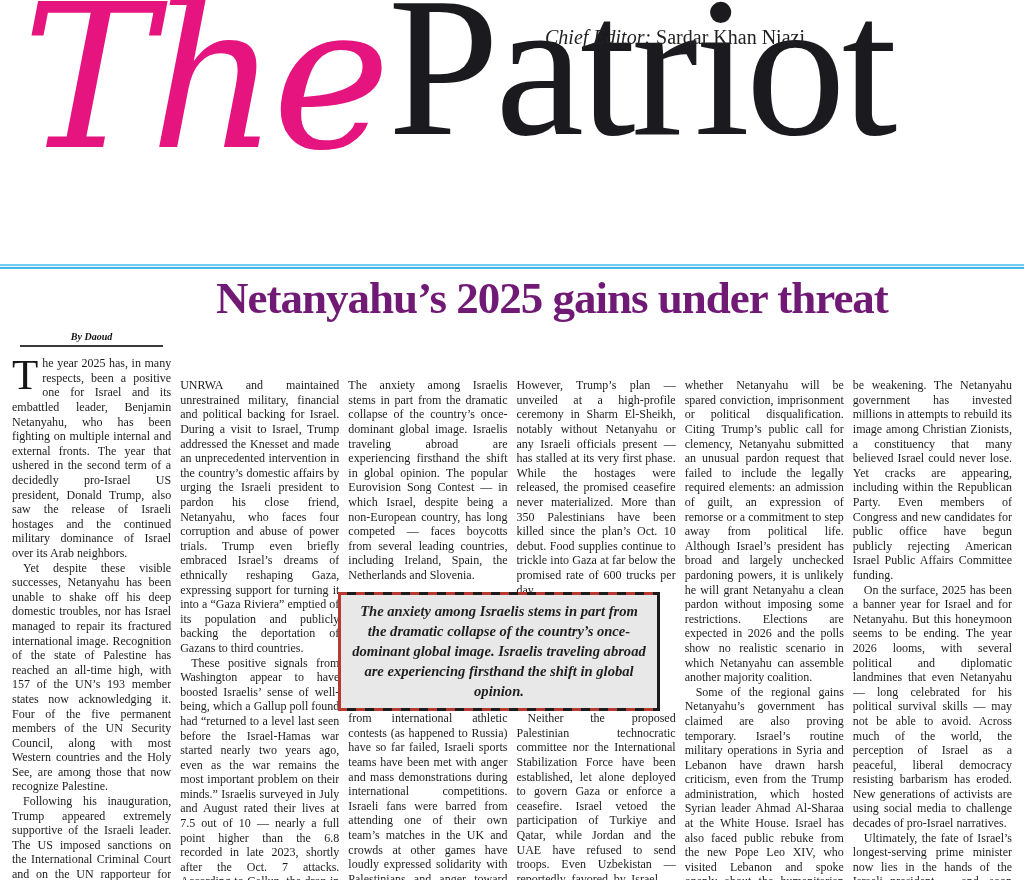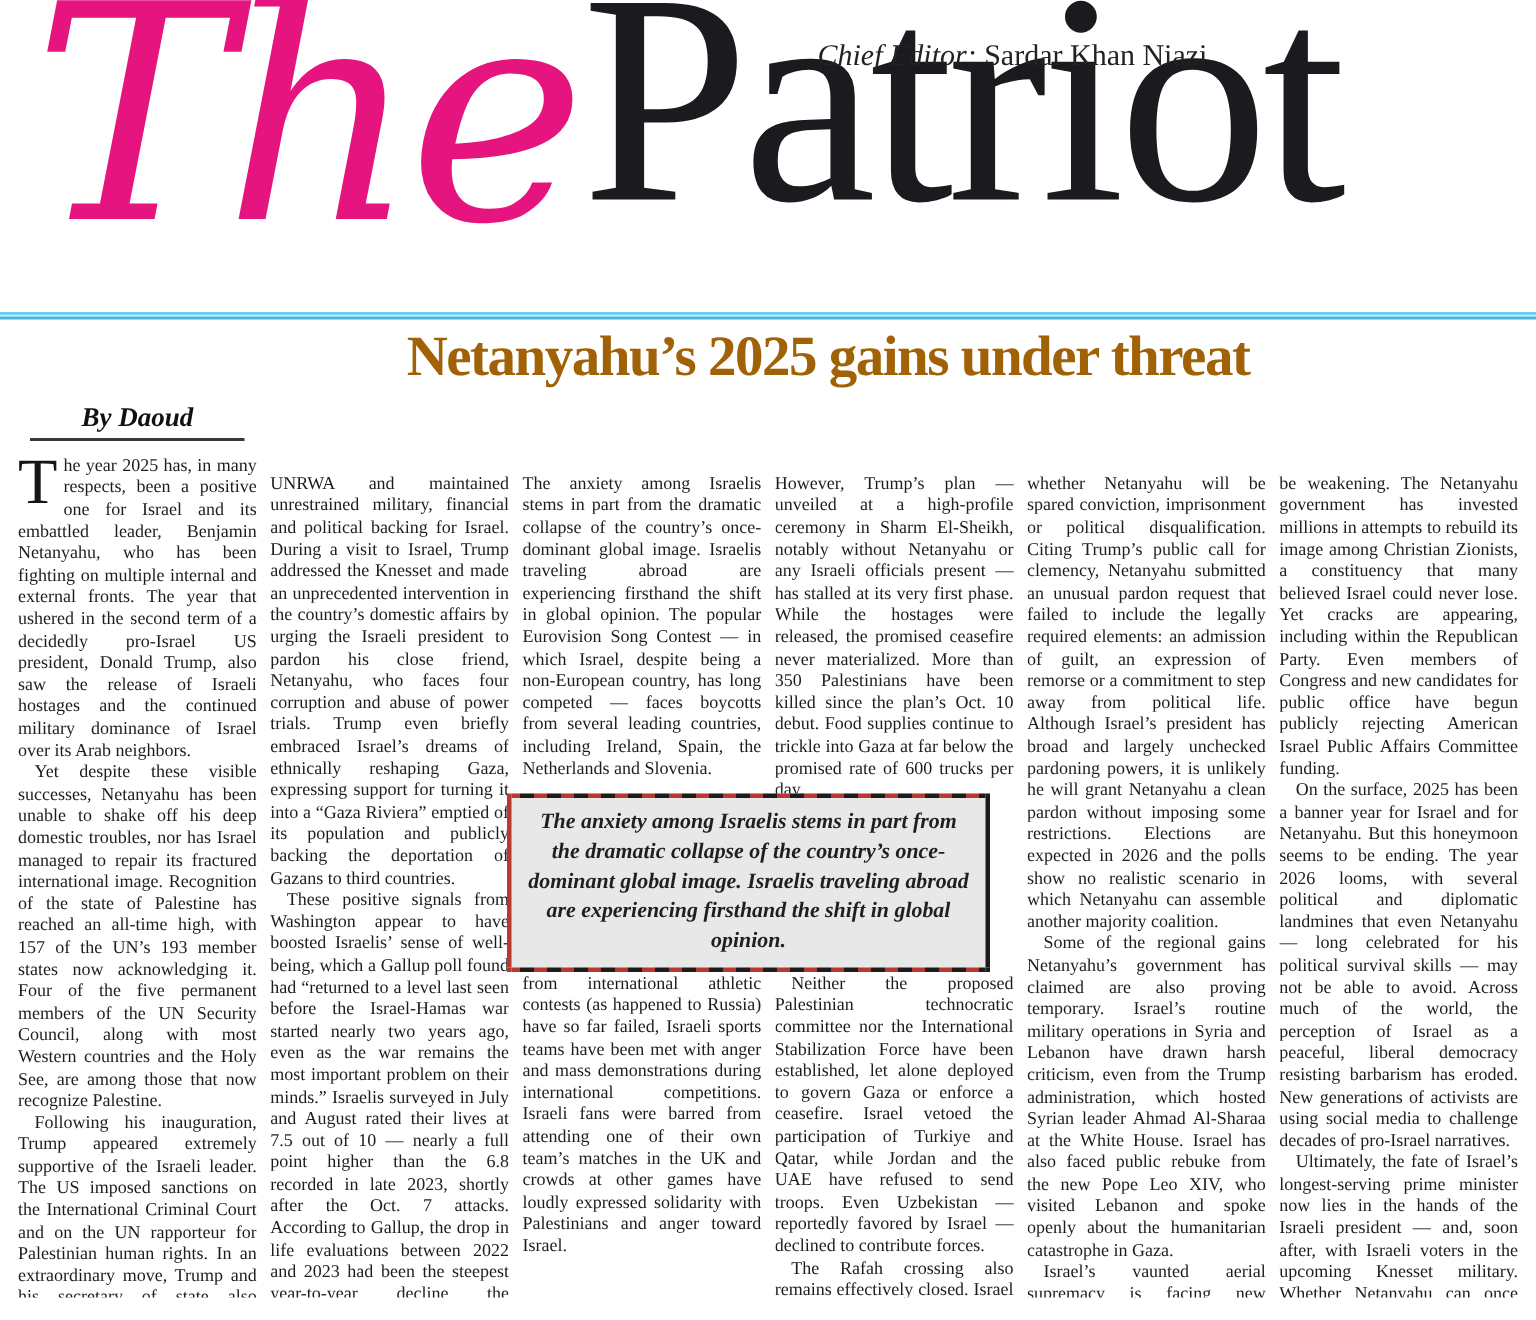--- a/index.html
+++ b/index.html
@@ -4,21 +4,21 @@
 <style>
   * { box-sizing: border-box; }
   html, body { margin: 0; padding: 0; background: #ffffff; }
   body {
     width: 1024px; height: 880px; overflow: hidden;
     font-family: "Liberation Serif", "DejaVu Serif", serif;
     color: #1a1a1a;
   }
 
   
-  .masthead { position: relative; height: 208px; overflow: hidden; background: #fff; }
+  .masthead { position: relative; height: 264px; overflow: hidden; background: #fff; }
   .brand-the {
     position: absolute; left: 22px; top: -32px;
     font-family: "DejaVu Serif", serif; font-style: italic;
     font-size: 200px; line-height: 1.1; color: #e6147e; letter-spacing: -6px;
   }
   .brand-patriot {
     position: absolute; left: 388px; top: -43px;
     font-family: "Liberation Serif", serif;
     font-size: 200px; line-height: 1.1; color: #1b1b1f; letter-spacing: -4px;
   }
@@ -31,40 +31,40 @@
   
   .blue-rule {
     height: 5px; width: 100%;
     background: linear-gradient(to bottom, #6fcbf2 0%, #6fcbf2 30%, #e9f7fd 50%, #45b6e8 70%, #45b6e8 100%);
   }
 
   
   .headline-wrap { text-align: center; padding: 6px 40px 2px 120px; }
   h1.headline {
     margin: 0; font-family: "Liberation Serif", serif;
-    font-weight: 700; font-size: 38px; letter-spacing: -1px; color: #a16207;
+    font-weight: 700; font-size: 45px; letter-spacing: -1px; color: #701a75;
     line-height: 1.05;
   }
 
   
   .article {
     position: relative;
     display: grid; grid-template-columns: repeat(6, 1fr);
     column-gap: 9px; padding: 6px 12px 0 12px;
     height: 604px; overflow: hidden;
   }
   .col { overflow: hidden; }
   .para, .p1 {
     margin: 0; font-size: 12px; line-height: 14.6px;
     text-align: justify; text-indent: 11px; color: #1c1c1c;
   }
   .cont > .para:first-child { text-indent: 0; margin-top: 48px; }
 
   .byline {
-    text-align: center; font-weight: 700; font-style: italic; font-size: 18px;
+    text-align: center; font-weight: 700; font-style: italic; font-size: 10px;
     width: 90%; margin: 1px auto 9px auto; padding-bottom: 3px;
     border-bottom: 2px solid #3a3a3a; color: #111;
   }
   .p1 { text-indent: 0; }
   .dropcap {
     float: left; font-size: 43px; line-height: 33px;
     padding: 2px 4px 0 0; font-weight: 400; color: #161616;
   }
 
   .quote-spacer { height: 114px; }

